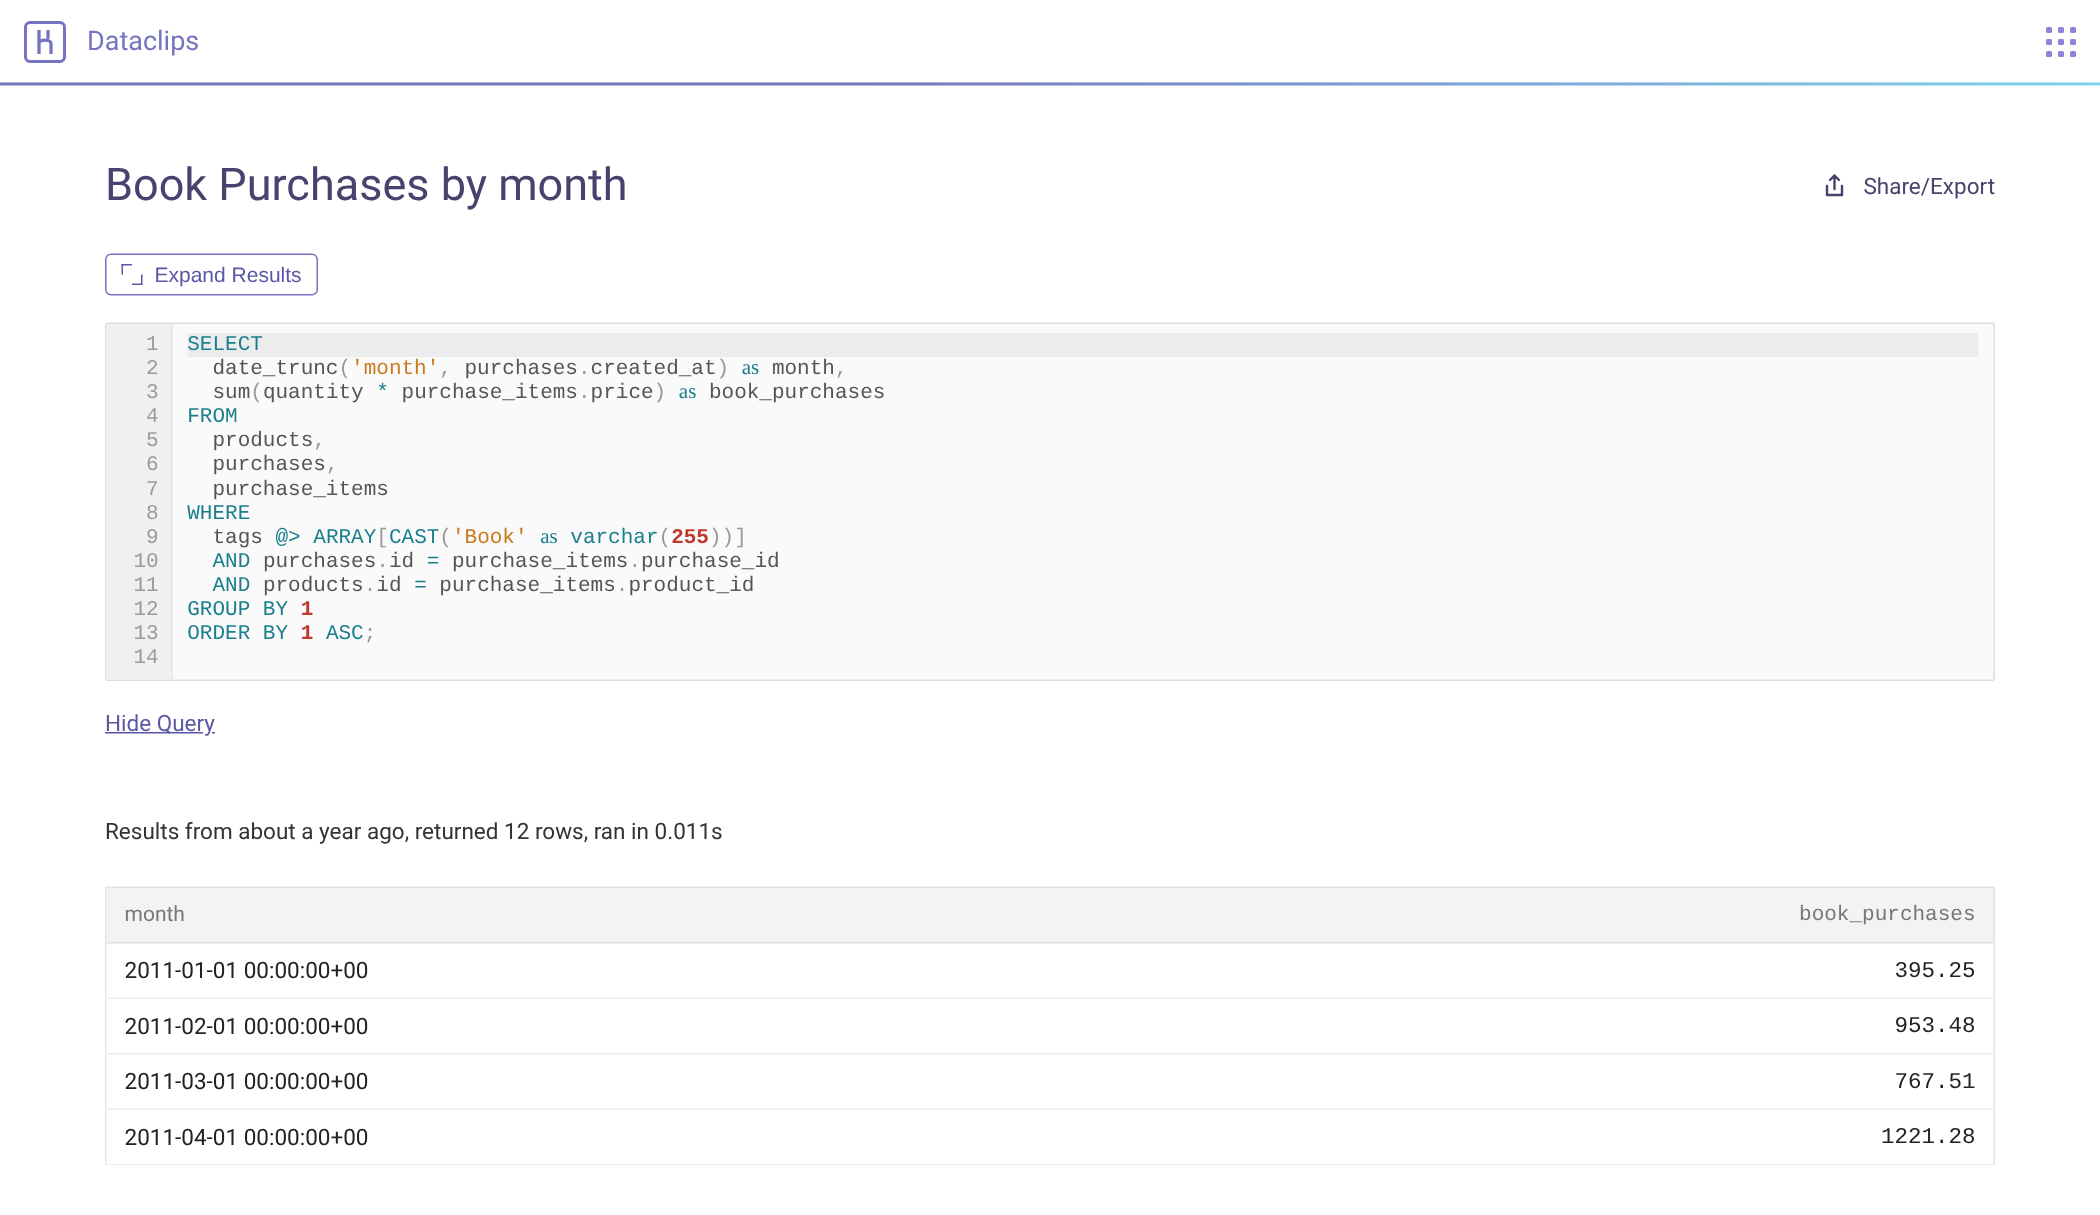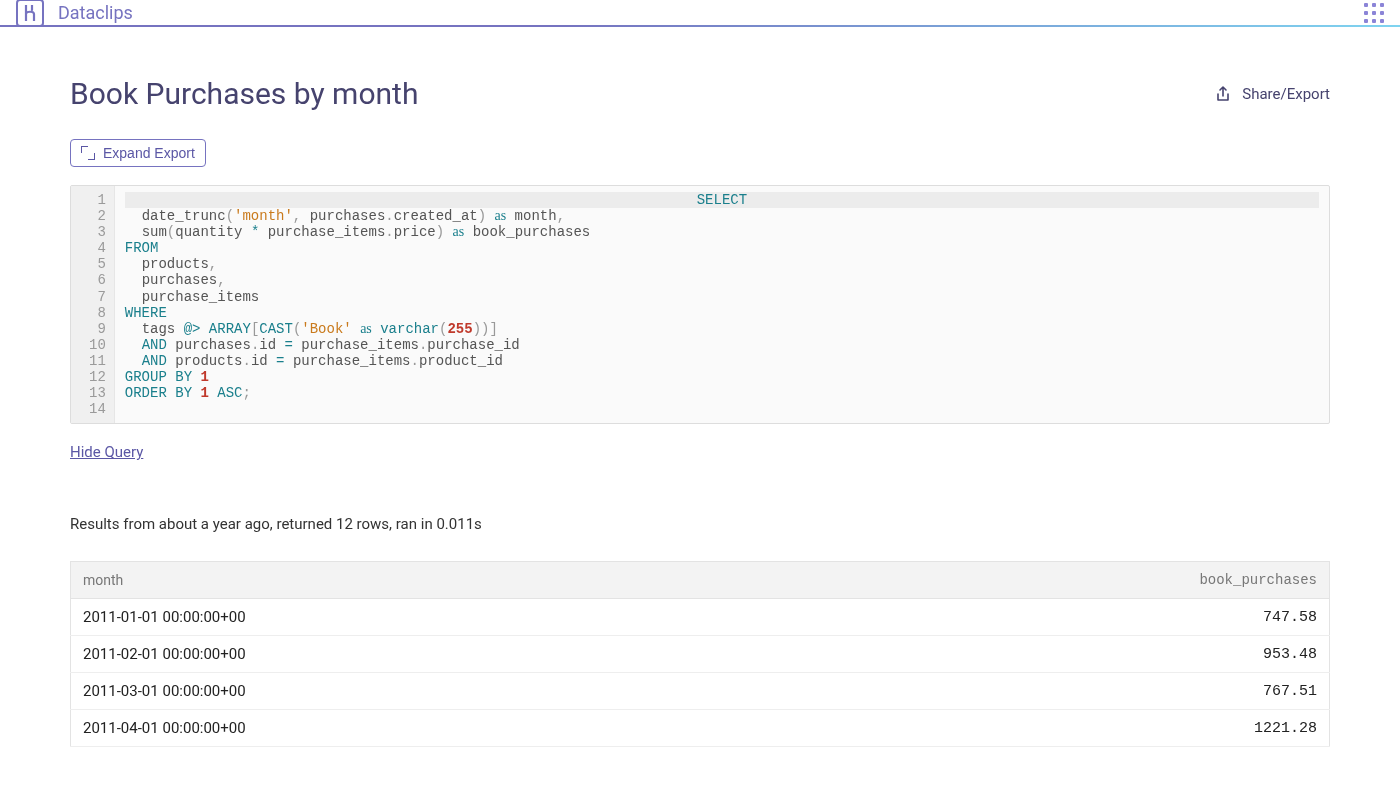--- a/index.html
+++ b/index.html
@@ -3,21 +3,21 @@
 <meta charset="utf-8">
 <style>
   * { box-sizing: border-box; margin: 0; padding: 0; }
   body {
     font-family: -apple-system, BlinkMacSystemFont, "Segoe UI", Roboto, Helvetica, Arial, sans-serif;
     color: #333;
     background: #fff;
     width: 1400px;
   }
   .topbar {
-    height: 26px;
+    height: 56px;
     display: flex;
     align-items: center;
     padding: 0 16px;
     border-bottom: 1px solid #e3e3e3;
     position: relative;
   }
   .topbar::after {
     content: "";
     position: absolute;
     left: 0; right: 0; bottom: -2px;
@@ -174,21 +174,21 @@
     user-select: none;
     border-right: 1px solid #e6e6e6;
   }
   .gutter div { padding: 0; }
   .code {
     padding: 6px 10px;
     white-space: pre;
     color: #555;
     flex: 1;
   }
-  .code .line-hl { background: #ececec; display: inline-block; width: 100%; text-align: center; }
+  .code .line-hl { background: #ececec; display: inline-block; width: 100%; }
   .kw { color: #1a7f8c; }
   .str { color: #c97a1c; }
   .num { color: #c0392b; font-weight: bold; }
   .punct { color: #999; }
   .op { color: #1a7f8c; }
   .ident { color: #555; }
   .as { color: #1a7f8c; font-family: Liberation Serif, serif; }
   .fn { color: #555; }
 
   .hide-query {
@@ -260,21 +260,21 @@
       <svg width="18" height="18" viewBox="0 0 18 18" fill="none">
         <path d="M4 9v6h10V9 M9 2v9 M6 5l3-3 3 3" stroke-width="1.6" stroke-linecap="round" stroke-linejoin="round"></path>
       </svg>
       <span>Share/Export</span>
     </div>
   </div>
 
 
   <button class="expand-btn">
     <span class="expand-icon"></span>
-    <span>Expand Export</span>
+    <span>Expand Results</span>
   </button>
 
   <div class="editor">
     <div class="gutter" id="gutter">
         <div>1</div>
         <div>2</div>
         <div>3</div>
         <div>4</div>
         <div>5</div>
         <div>6</div>
@@ -297,21 +297,21 @@
   <table class="results">
     <thead>
       <tr>
         <th>month</th>
         <th class="mono">book_purchases</th>
       </tr>
     </thead>
     <tbody id="results-body">
         <tr>
           <td>2011-01-01 00:00:00+00</td>
-          <td class="mono">747.58</td>
+          <td class="mono">395.25</td>
         </tr>
         <tr>
           <td>2011-02-01 00:00:00+00</td>
           <td class="mono">953.48</td>
         </tr>
         <tr>
           <td>2011-03-01 00:00:00+00</td>
           <td class="mono">767.51</td>
         </tr>
         <tr>

